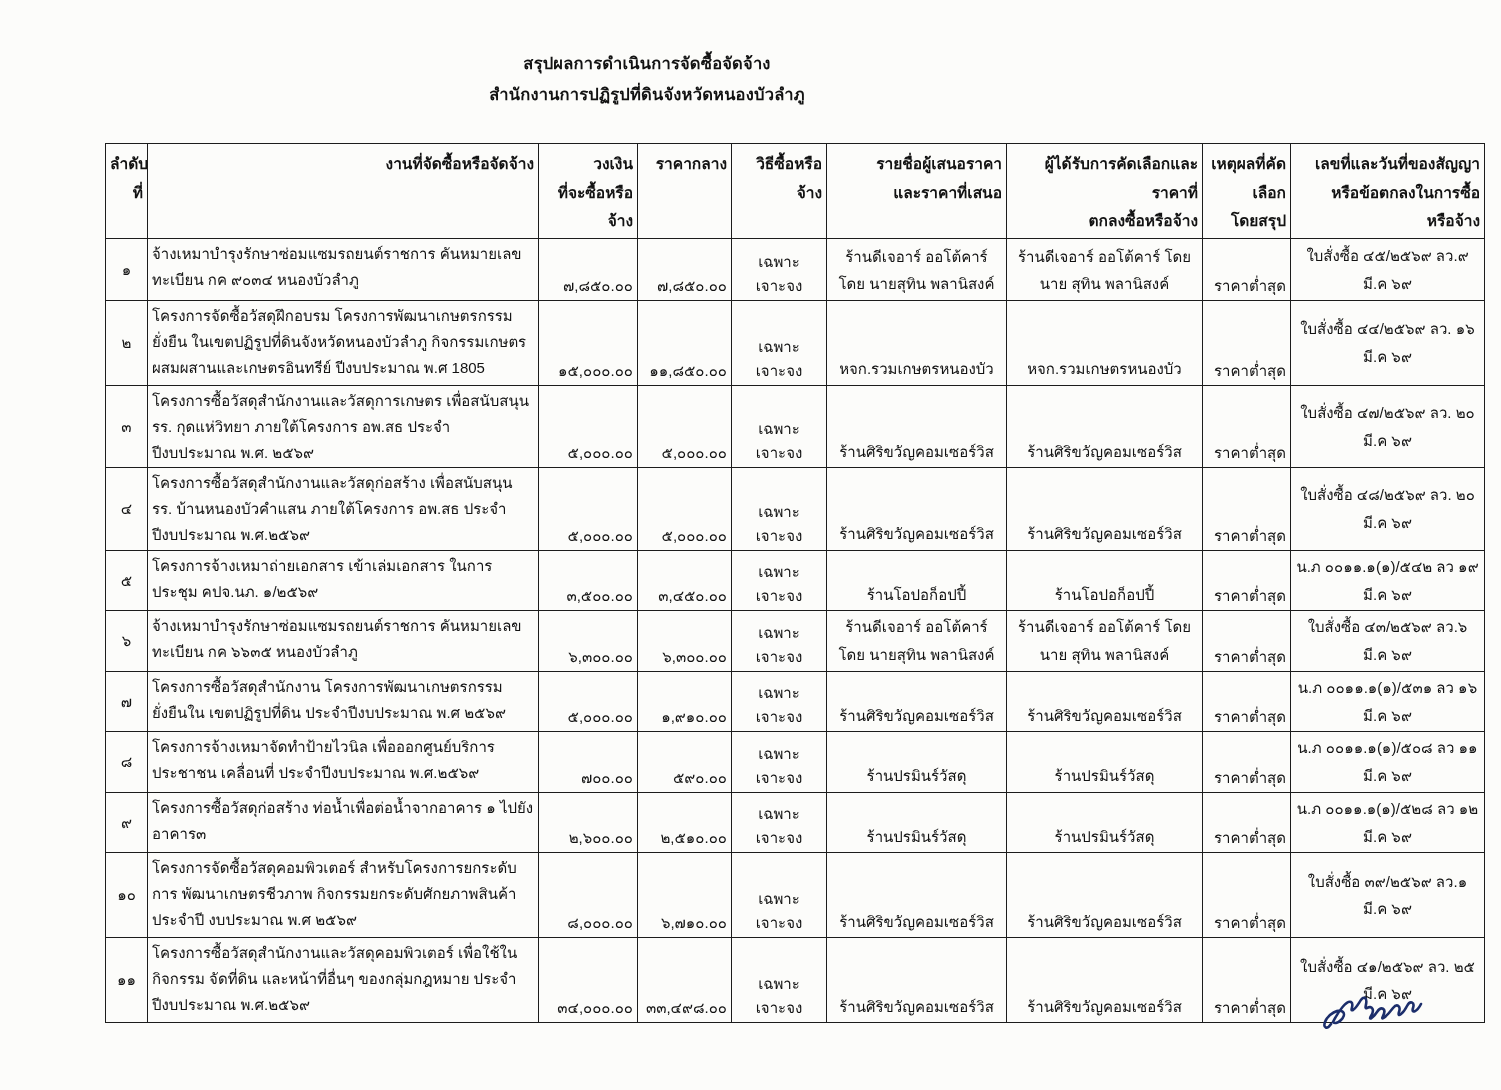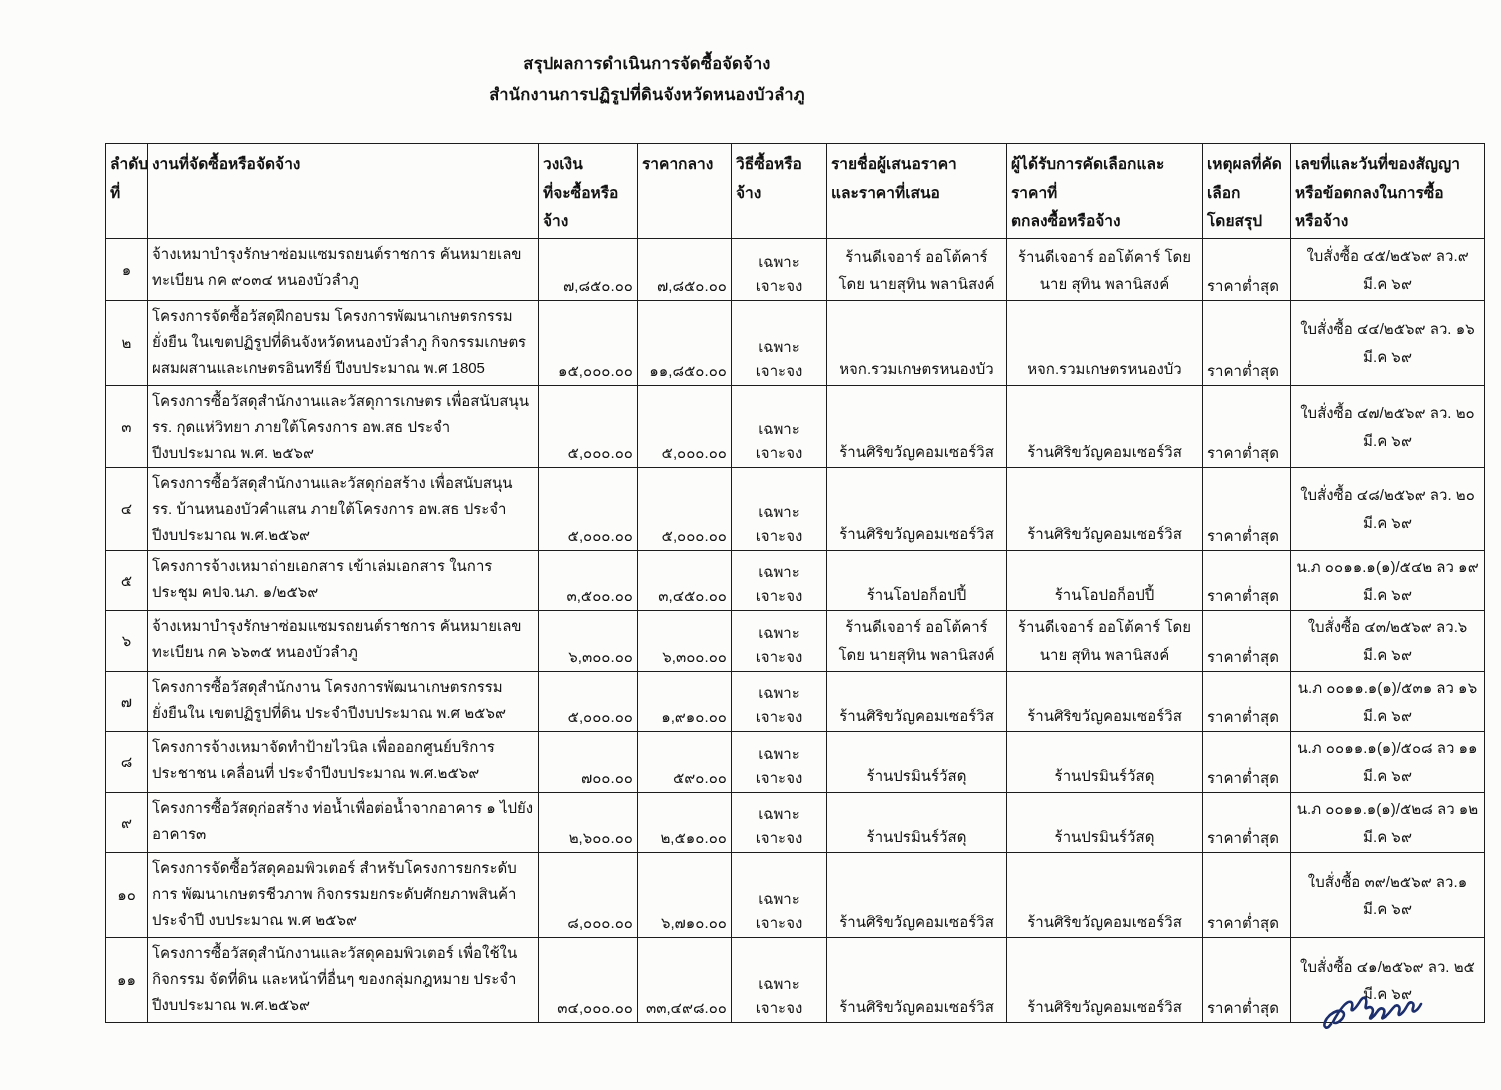--- a/index.html
+++ b/index.html
@@ -42,21 +42,21 @@
     background: transparent;
   }
   table.proc th, table.proc td {
     border: 1.6px solid #1c1c1c;
     font-size: 15px;
     overflow: hidden;
     padding: 2px 4px;
   }
   table.proc th {
     font-weight: bold;
-    text-align: left;
+    text-align: right;
     vertical-align: top;
     white-space: pre-line;
     line-height: 1.85;
     padding-top: 6px;
     font-size: 15.5px;
   }
   td.c-no {
     text-align: center;
     vertical-align: middle;
     font-size: 15px;
@@ -80,21 +80,21 @@
     padding-bottom: 5px;
     margin-top: 34px;
   }
   td.c-vendor {
     text-align: center;
     vertical-align: bottom;
     line-height: 1.85;
     padding-bottom: 5px;
   }
   td.c-reason {
-    text-align: left;
+    text-align: right;
     vertical-align: bottom;
     padding-bottom: 5px;
     margin-top: 16px;
   }
   td.c-contract {
     text-align: center;
     vertical-align: middle;
     line-height: 1.85;
     padding-bottom: 4px;
   }

